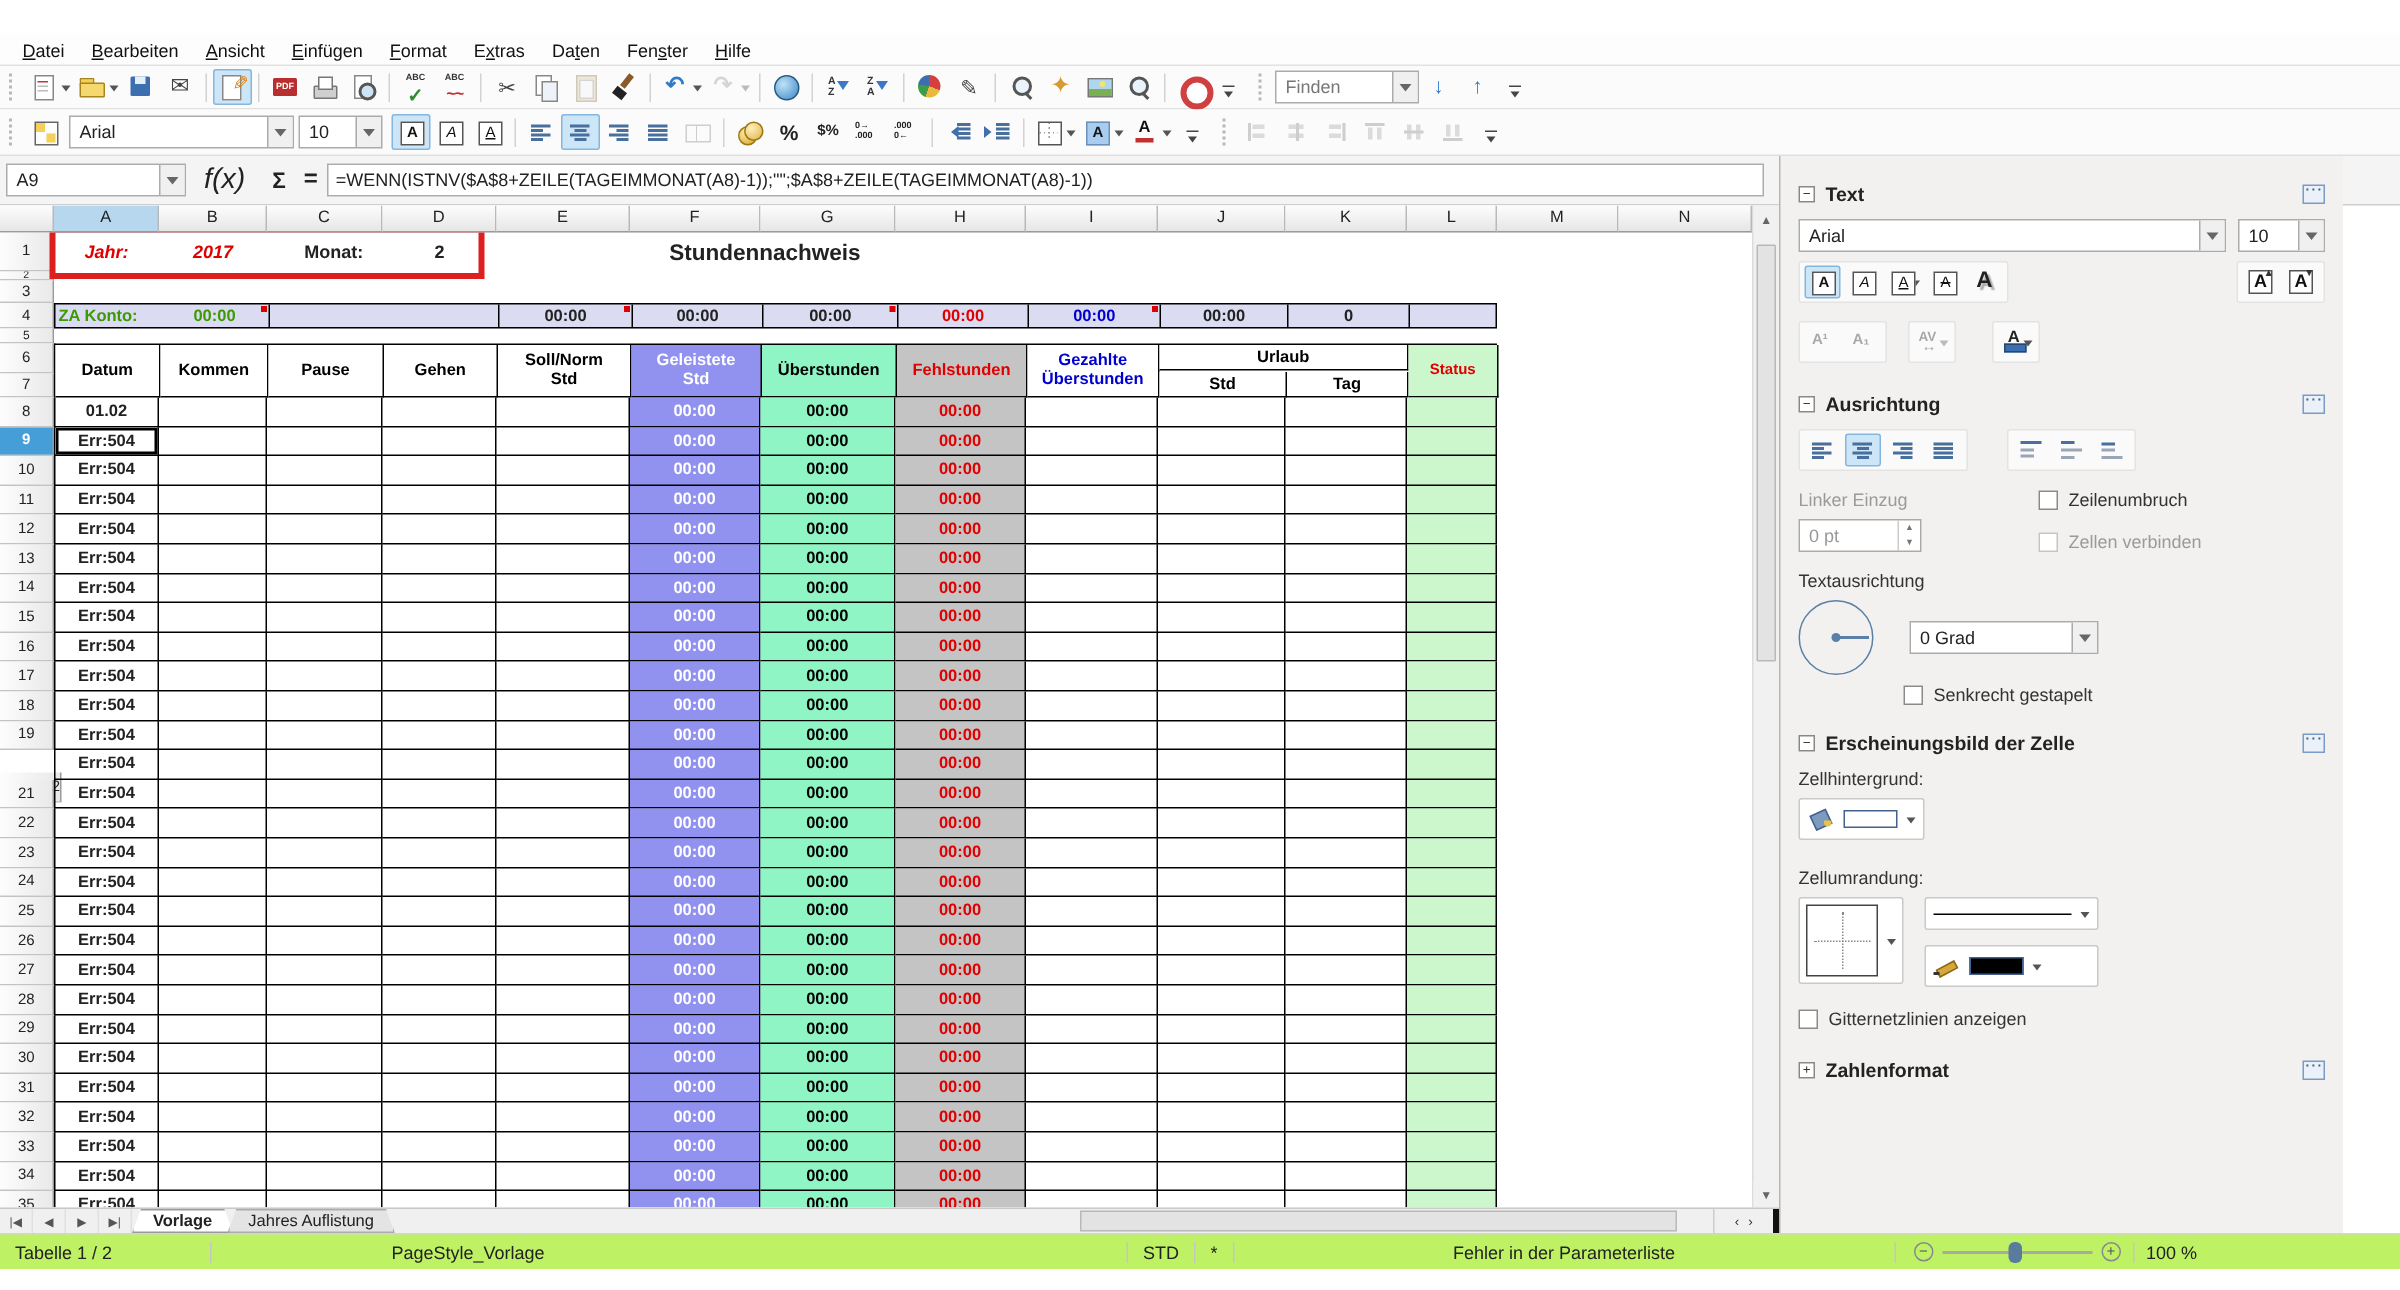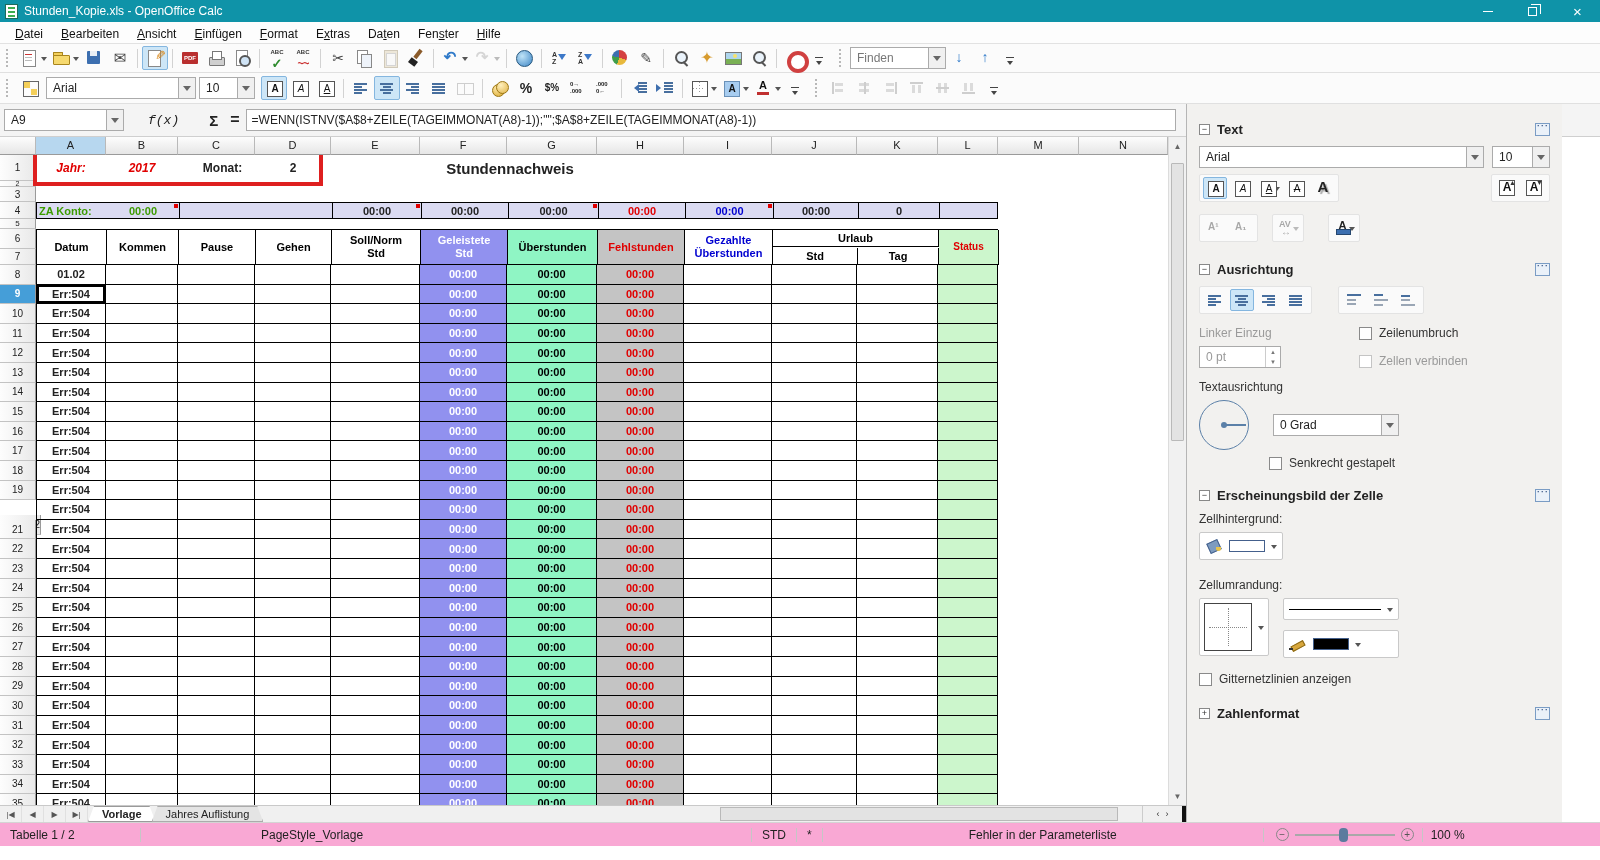--- a/index.html
+++ b/index.html
@@ -132,21 +132,21 @@
   .ic-pen::after{content:"";position:absolute;left:0;top:14px;width:4px;height:2px;background:#333}
 
   
   .combo{height:22px;background:#fff;border:1px solid #ababab;display:flex;align-items:center;font-size:12px;padding-left:6px;position:relative;color:#222}
   .combo .cbtn{margin-left:auto;width:17px;align-self:stretch;background:#f0f0f0;border-left:1px solid #ababab;display:flex;align-items:center;justify-content:center}
   .trid{width:0;height:0;border:4px solid transparent;border-top:5px solid #666;margin-top:4px}
 
   
   .fbar{position:absolute;left:0;top:104px;width:1600px;height:33px;background:#f4f4f4;border-bottom:1px solid #cfcfcf;display:flex;align-items:center;padding:0 4px}
   .namebox{width:120px;height:22px}
-  .fxi{font-family:Liberation Mono, monospace;font-style:italic;font-size:13px;margin:0 24px;color:#222}
+  .fxi{font-family:Liberation Sans, sans-serif;font-style:italic;font-size:19px;margin:0 12px;color:#222}
   .sigma{font-size:15px;font-weight:bold;margin:0 6px}
   .equals{font-size:16px;font-weight:bold;margin:0 6px}
   .ffield{flex:1;height:22px;background:#fff;border:1px solid #ababab;font-size:12px;display:flex;align-items:center;padding-left:5px;margin-right:420px}
 
   
   .sheetwrap{position:absolute;left:0;top:137px;width:1168px;height:668px;background:#fff;overflow:hidden}
   .colhead{position:absolute;left:0;top:0;height:18px;width:1168px;background:linear-gradient(#fdfdfd,#e6e6e6)}
   .chcell{position:absolute;top:0;height:18px;border-right:1px solid #b9b9b9;border-bottom:1px solid #9a9a9a;font-size:11px;text-align:center;line-height:17px;color:#222;background:linear-gradient(#fdfdfd,#e6e6e6)}
   .chcell.sel{background:#b7d7ef}
   .gridbody{position:absolute;left:0;top:18px;width:1168px;height:650px;overflow:hidden}
@@ -179,21 +179,21 @@
   .navbtn{width:22px;display:flex;align-items:center;justify-content:center;font-size:8px;color:#555;border-right:1px solid #e0e0e0}
   .stab{padding:0 14px;display:flex;align-items:center;font-size:11px;clip-path:polygon(6px 0,calc(100% - 6px) 0,100% 100%,0 100%);margin-right:-4px}
   .stab.act{background:#fff;font-weight:bold;box-shadow:inset 0 0 0 1px #9a9a9a}
   .stab.inact{background:#e4e4e4;box-shadow:inset 0 0 0 1px #ababab}
   .htrack{flex:1;position:relative;background:#f0f0f0;margin-left:6px}
   .hthumb{position:absolute;left:455px;right:24px;top:1px;bottom:1px;background:#e3e3e3;border:1px solid #b9b9b9}
   .harrows{width:40px;display:flex;align-items:center;justify-content:center;gap:6px;font-size:9px;color:#333;border-left:1px solid #ccc}
   .splitbar{width:4px;background:#111}
 
   
-  .statusbar{position:absolute;left:0;top:822px;width:1600px;height:24px;background:#f9a8d4;border-top:1px solid #d4d4d4;display:flex;align-items:center;font-size:12px;color:#222}
+  .statusbar{position:absolute;left:0;top:822px;width:1600px;height:24px;background:#bef264;border-top:1px solid #d4d4d4;display:flex;align-items:center;font-size:12px;color:#222}
   .sdiv{width:1px;height:14px;background:#c6c6c6}
   .zoomminus,.zoomplus{width:13px;height:13px;border:1px solid #888;border-radius:50%;display:flex;align-items:center;justify-content:center;font-size:10px;color:#555;line-height:1}
   .ztrack{width:100px;height:2px;background:#a8a8a8;position:relative;margin:0 6px}
   .zthumb{position:absolute;left:44px;top:-6px;width:9px;height:14px;background:#5b7b9e;border-radius:4px}
 
   
   .sidebar{position:absolute;left:1186px;top:104px;width:376px;height:718px;background:#f2f1ef;border-left:1px solid #b5b5b5;padding:8px 12px 0 12px;overflow:hidden}
   .sb-head{display:flex;align-items:center;height:24px;margin-bottom:2px}
   .sb-head .t{font-weight:bold;font-size:13px}
   .sb-close{margin-left:auto;font-size:13px;color:#444;padding:0 2px}
@@ -235,35 +235,20 @@
   .ts-gallery{width:20px;height:15px;border:1px solid #777;background:linear-gradient(#aed6ee 55%,#79b054 45%)}
   .ts-nav{width:18px;height:18px;border:3px solid #e0a030;border-radius:50%;background:#fff;position:relative}
   .ts-nav::before{content:"";position:absolute;left:4px;top:1px;width:3px;height:9px;background:#c23333;transform:rotate(35deg)}
   .ts-fx{font-family:"Liberation Serif",serif;font-style:italic;font-weight:bold;color:#2a5fae;font-size:14px}
 </style>
 </head>
 <body>
 
 <div id="app">
 
-  <div class="titlebar">
-    <span class="appicon"></span>
-    <span class="wtitle">Stunden_Kopie.xls - OpenOffice Calc</span>
-    <span class="wbtns">
-      <span class="wbtn">
-          <span class="mini"></span>
-        </span>
-      <span class="wbtn">
-          <span class="resto"></span>
-        </span>
-      <span class="wbtn">
-          <span class="closex">×</span>
-        </span>
-    </span>
-  </div>
 
   <div class="menubar" id="menubar">
       <div class="mitem"><u>D</u>atei</div>
       <div class="mitem"><u>B</u>earbeiten</div>
       <div class="mitem"><u>A</u>nsicht</div>
       <div class="mitem"><u>E</u>infügen</div>
       <div class="mitem"><u>F</u>ormat</div>
       <div class="mitem">E<u>x</u>tras</div>
       <div class="mitem">Da<u>t</u>en</div>
       <div class="mitem">Fen<u>s</u>ter</div>

